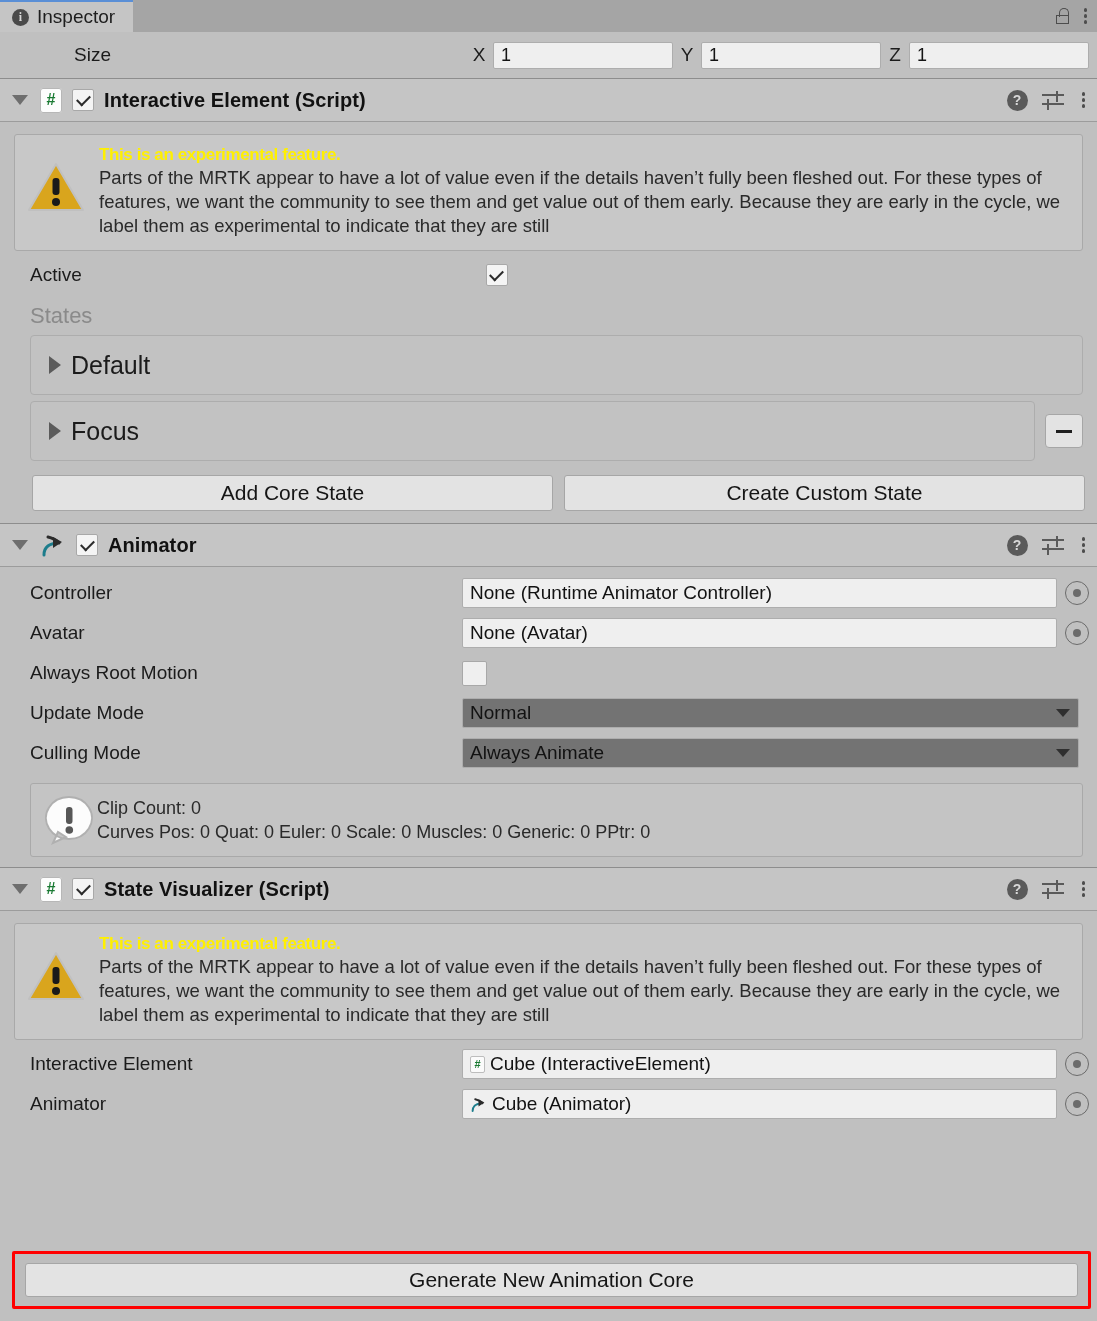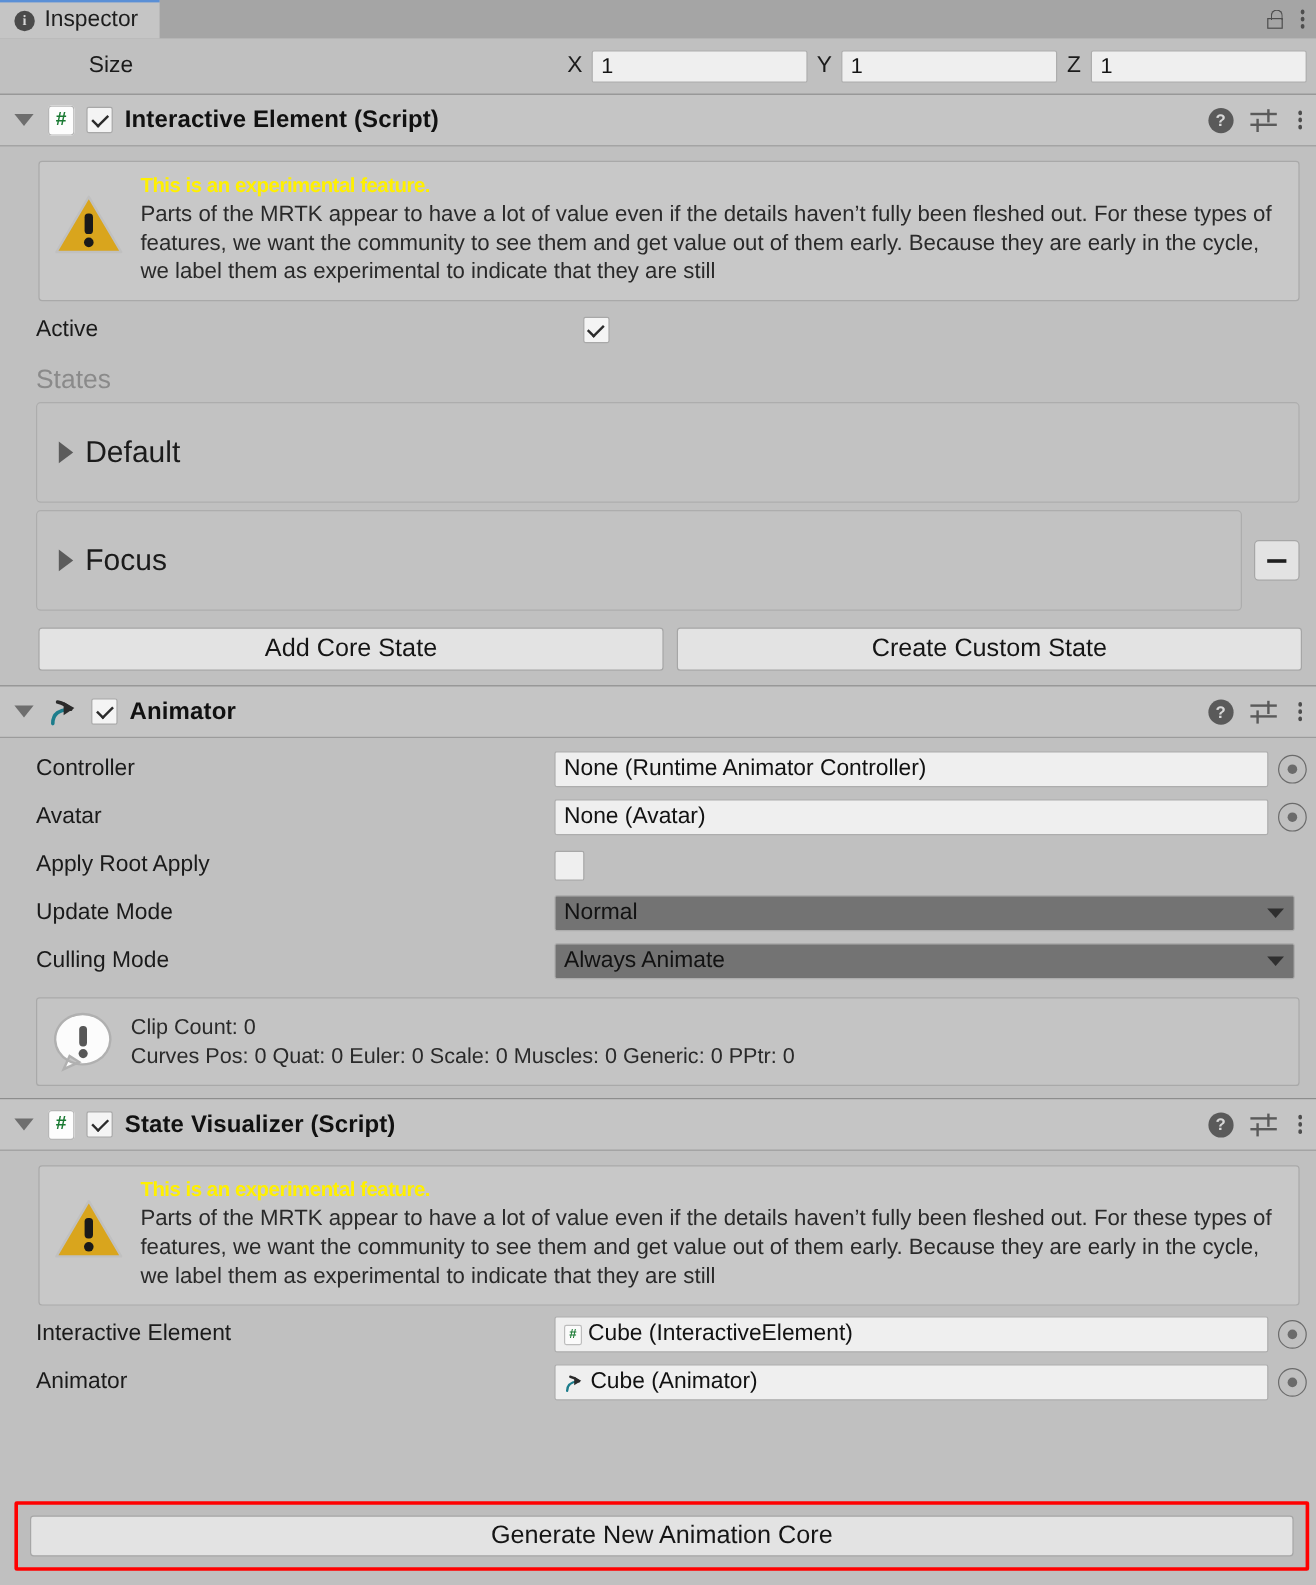--- a/index.html
+++ b/index.html
@@ -85,41 +85,41 @@
   .preset-ico{width:22px;height:18px;position:relative;}
   .preset-ico span{position:absolute;left:0;width:22px;height:2.4px;background:#5a5a5a;}
   .preset-ico span:nth-child(1){top:3px;}
   .preset-ico span:nth-child(2){top:12px;}
   .preset-ico i{position:absolute;width:2.6px;height:11px;background:#5a5a5a;}
   .preset-ico i:nth-child(3){left:14px;top:0px;}
   .preset-ico i:nth-child(4){left:5px;top:8px;}
 
   
   .warnbox{
-    margin:12px 14px 4px 32px;background:#c8c8c8;border:1px solid #a9a9a9;border-radius:3px;
+    margin:12px 14px 4px 14px;background:#c8c8c8;border:1px solid #a9a9a9;border-radius:3px;
     display:flex;align-items:flex-start;padding:10px 12px 12px 12px;gap:14px;box-sizing:border-box;
   }
   .warn-tri{width:58px;height:52px;flex:0 0 58px;margin-top:16px;}
   .warn-text{flex:1;}
   .warn-title{color:#fff000;font-size:17px;font-weight:bold;letter-spacing:-.4px;margin-bottom:1px;}
   .warn-body{font-size:18.5px;line-height:24px;color:#2a2a2a;}
 
   .infobox{
     margin:10px 14px 10px 30px;background:#c4c4c4;border:1px solid #a9a9a9;border-radius:3px;
-    display:flex;align-items:center;padding:10px 12px;gap:12px;box-sizing:border-box;
+    display:flex;align-items:center;padding:10px 12px;gap:0;box-sizing:border-box;
   }
   .info-bubble{width:54px;height:52px;flex:0 0 54px;}
   .info-lines{font-size:18px;line-height:24px;color:#2a2a2a;}
 
   
   .states-label{font-size:22px;color:#8a8a8a;padding:8px 0 6px 30px;}
   .state-wrap{padding:0 14px 0 30px;}
   .state-box{
     background:#c2c2c2;border:1px solid #adadad;border-radius:4px;
-    height:84px;display:flex;align-items:center;padding-left:14px;box-sizing:border-box;
+    height:60px;display:flex;align-items:center;padding-left:14px;box-sizing:border-box;
     margin-bottom:6px;
   }
   .state-row{display:flex;align-items:center;gap:10px;padding:0 14px 0 30px;}
   .state-row .state-box{flex:1;margin-bottom:0;}
   .state-tri{
     width:0;height:0;border-top:9px solid transparent;border-bottom:9px solid transparent;
     border-left:12px solid #5b5b5b;margin-right:10px;margin-left:4px;
   }
   .state-name{font-size:25px;color:#1b1b1b;}
   .minus-btn{
@@ -332,21 +332,21 @@
     <span class="lbl">Avatar</span>
     <div class="objfield">
       <span class="val">None (Avatar)</span>
     </div>
     <div class="picker">
         <b></b>
       </div>
   </div>
 
   <div class="prop">
-    <span class="lbl">Apply Root Apply</span>
+    <span class="lbl">Always Root Motion</span>
     <div class="smallchk"></div>
   </div>
 
   <div class="prop">
     <span class="lbl">Update Mode</span>
     <div class="dropdown">
       <span>Normal</span>
       <div class="dd-arrow"></div>
     </div>
   </div>

